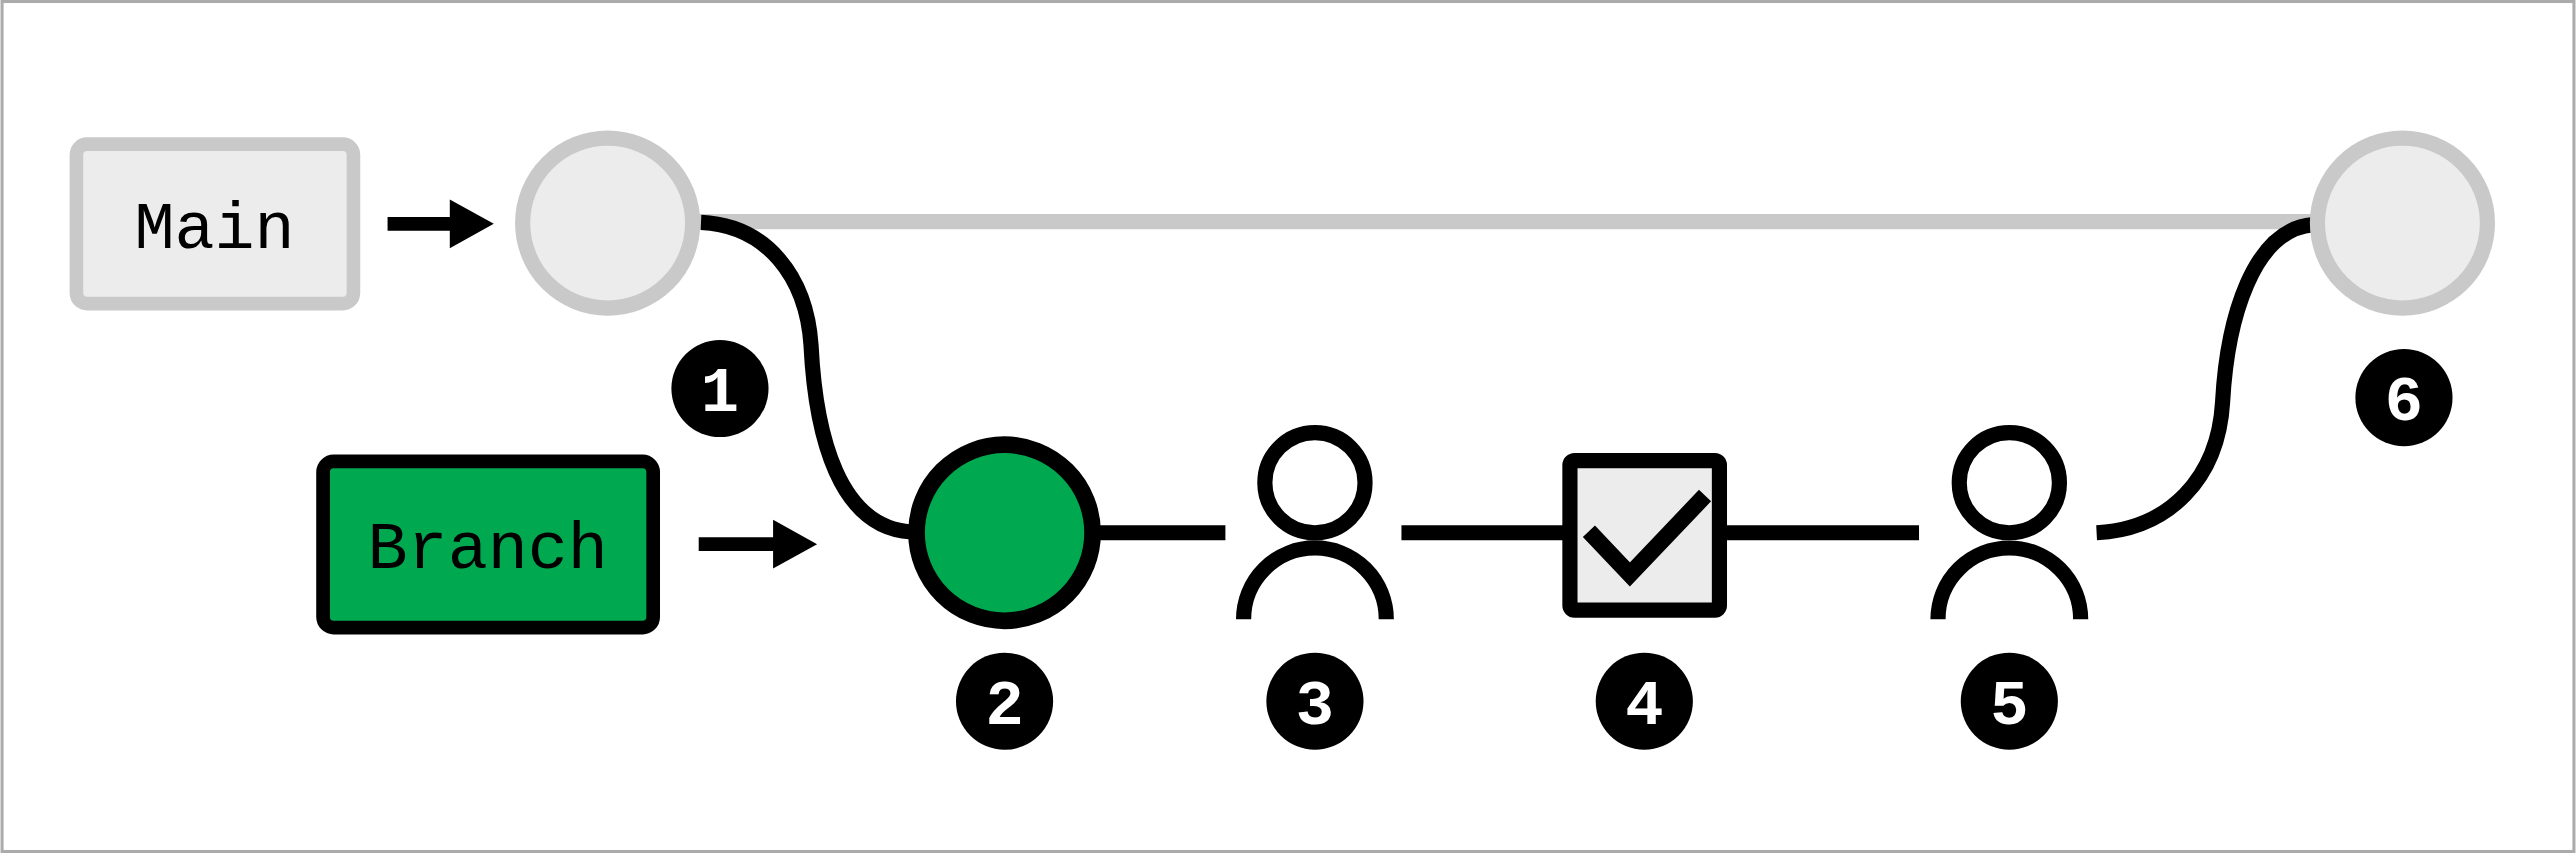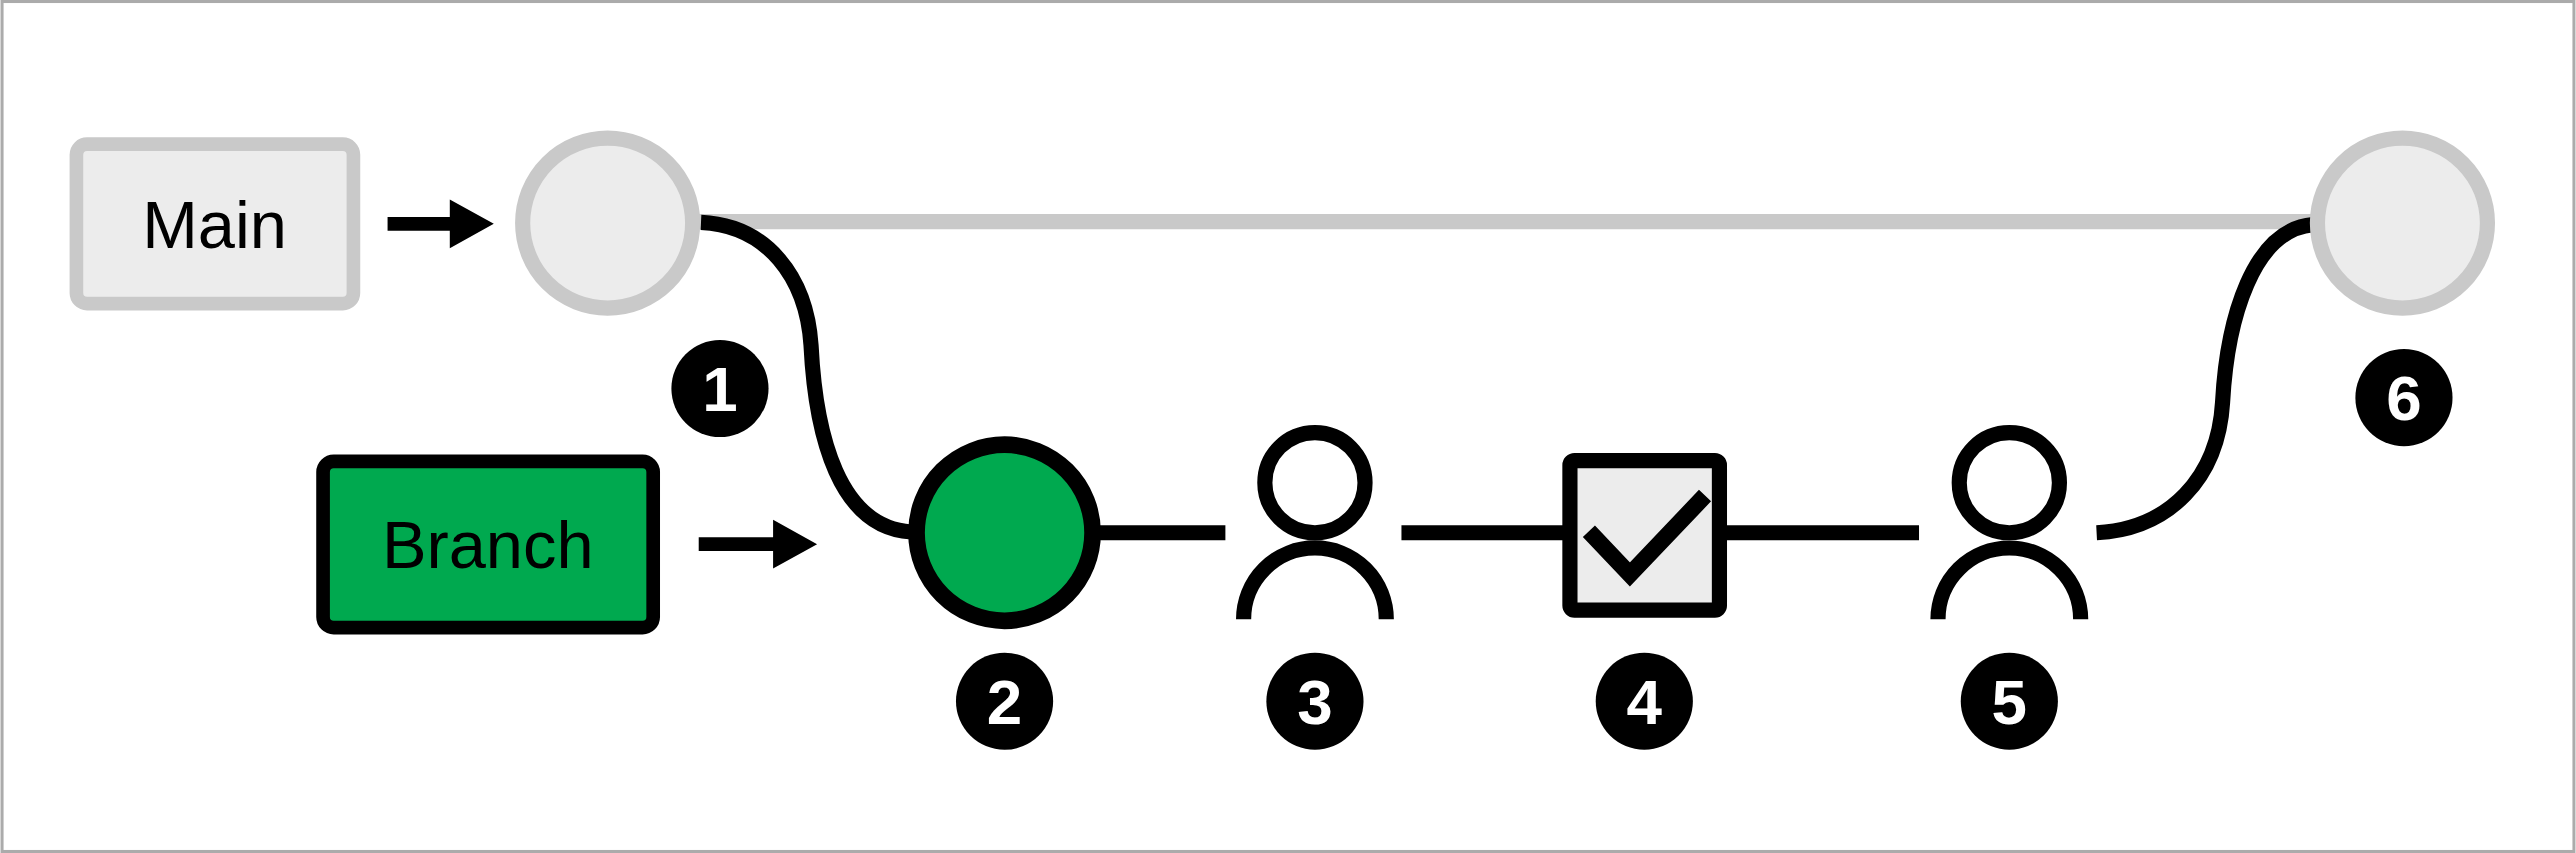--- a/index.html
+++ b/index.html
@@ -7,20 +7,21 @@
     padding: 0;
     background: #ffffff;
     font-family: "Liberation Sans", sans-serif;
   }
   .stage {
     position: relative;
     width: 2576px;
     height: 853px;
     background: var(--bg, #ffffff);
     overflow: hidden;
+    font-family: Liberation Mono, monospace;
   }
   svg { display: block; }
 
   .frame        { fill: none; stroke: var(--frame, #ababab); stroke-width: 4; }
   .main-line    { stroke: var(--gray_stroke, #c9c9c9); stroke-width: 20; fill: none; }
   .black-curve  { stroke: var(--ink, #000000); stroke-width: 20; fill: none; }
   .connector    { stroke: var(--ink, #000000); stroke-width: 20; }
   .arrow        { fill: var(--ink, #000000); }
 
   .label-box-main   { fill: var(--light_fill, #ececec); stroke: var(--gray_stroke, #c9c9c9); stroke-width: 18; }

